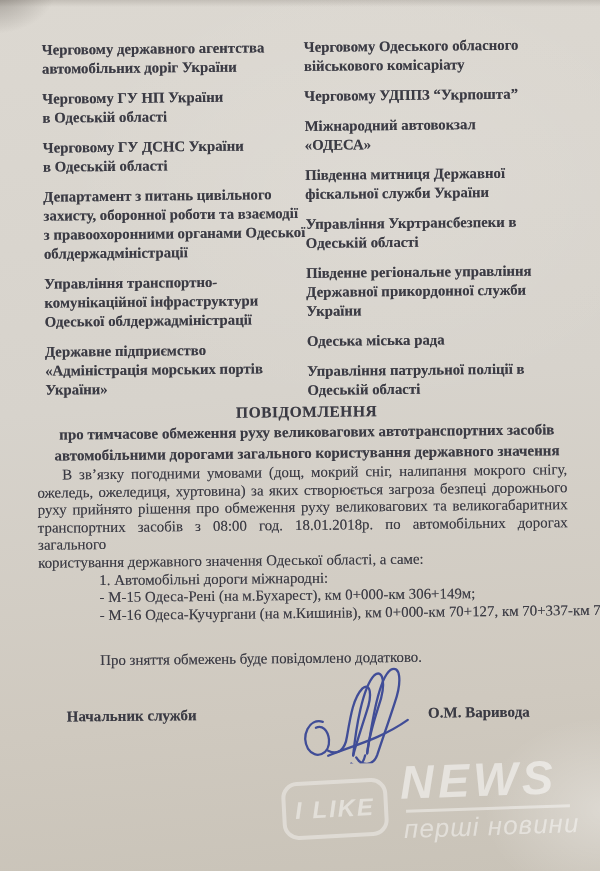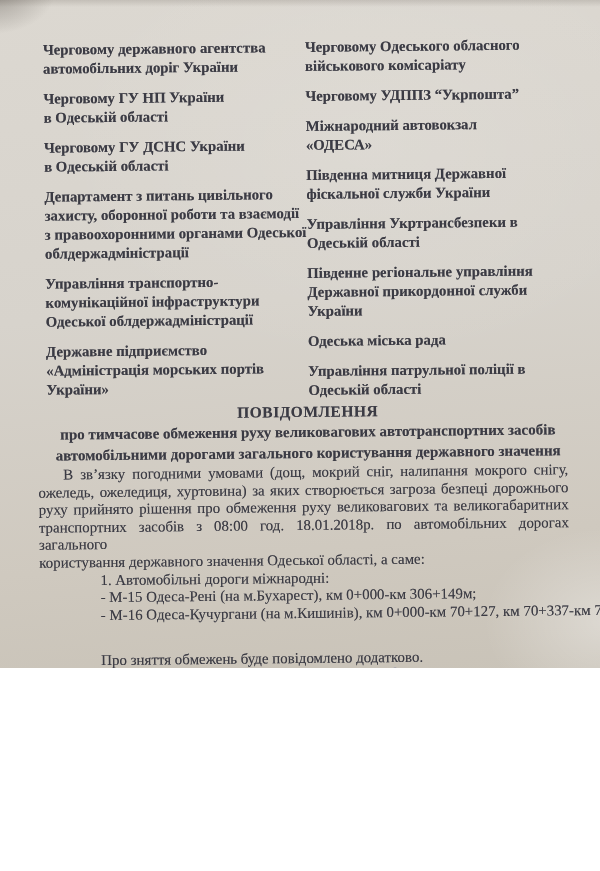--- a/index.html
+++ b/index.html
@@ -1,18 +1,18 @@
 <!DOCTYPE html>
 <html><head>
 <meta charset="utf-8">
 <style>
   html,body{margin:0;padding:0;}
   body{width:600px;height:871px;overflow:hidden;}
   .page{
-    position:relative;width:600px;height:668px;overflow:hidden;
+    position:relative;width:600px;height:871px;overflow:hidden;
     background:
       radial-gradient(90px 60px at -8px -8px, rgba(70,64,58,0.40), rgba(70,64,58,0) 70%),
       linear-gradient(180deg, rgba(110,102,94,0.22) 0px, rgba(110,102,94,0) 7px),
       radial-gradient(170px 130px at 101% 93%, rgba(255,255,255,0.34), rgba(255,255,255,0) 72%),
       radial-gradient(430px 300px at 62% 22%, rgba(255,255,255,0.10), rgba(255,255,255,0) 75%),
       linear-gradient(175deg, #dcd8d1 0%, #d7d3cc 45%, #cfc9bf 80%, #c9c3b8 100%);
     font-family:"Liberation Serif","DejaVu Serif",serif;
     color:#3b3b44;
   }
   .doc{position:absolute;inset:0;transform:rotate(-0.6deg);transform-origin:50% 52%;

